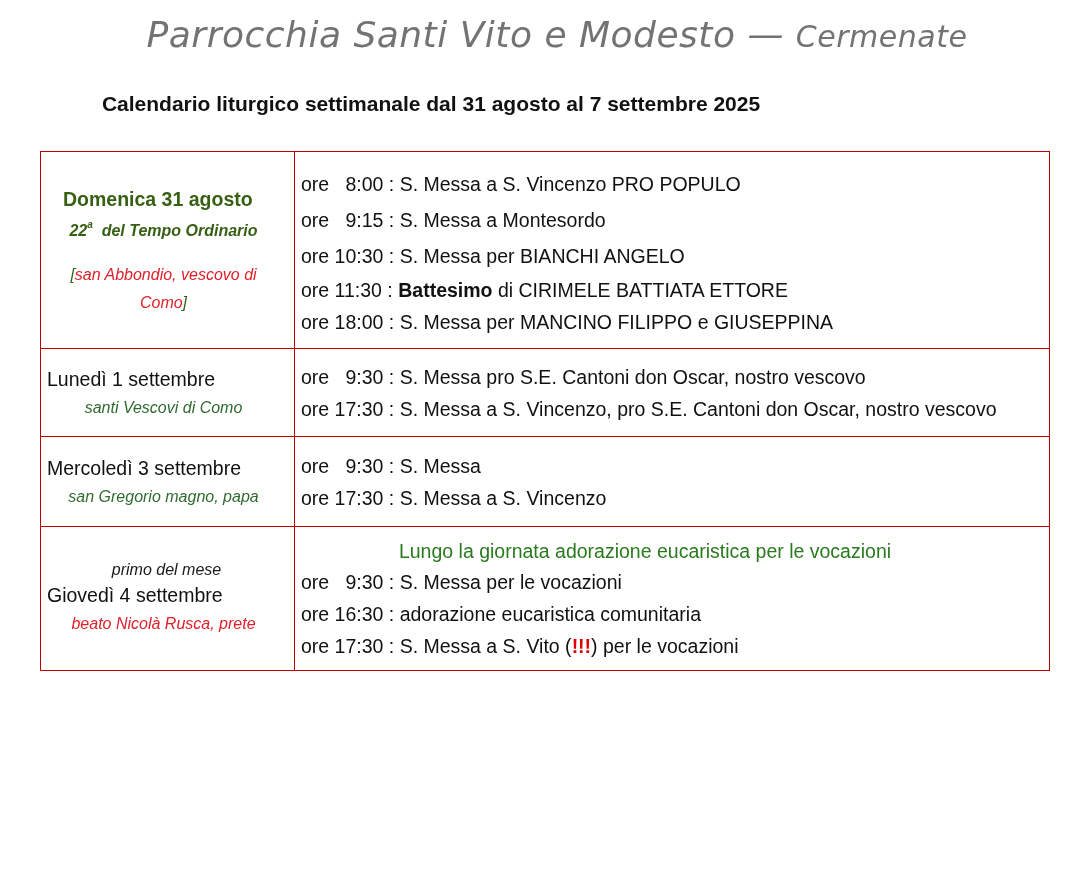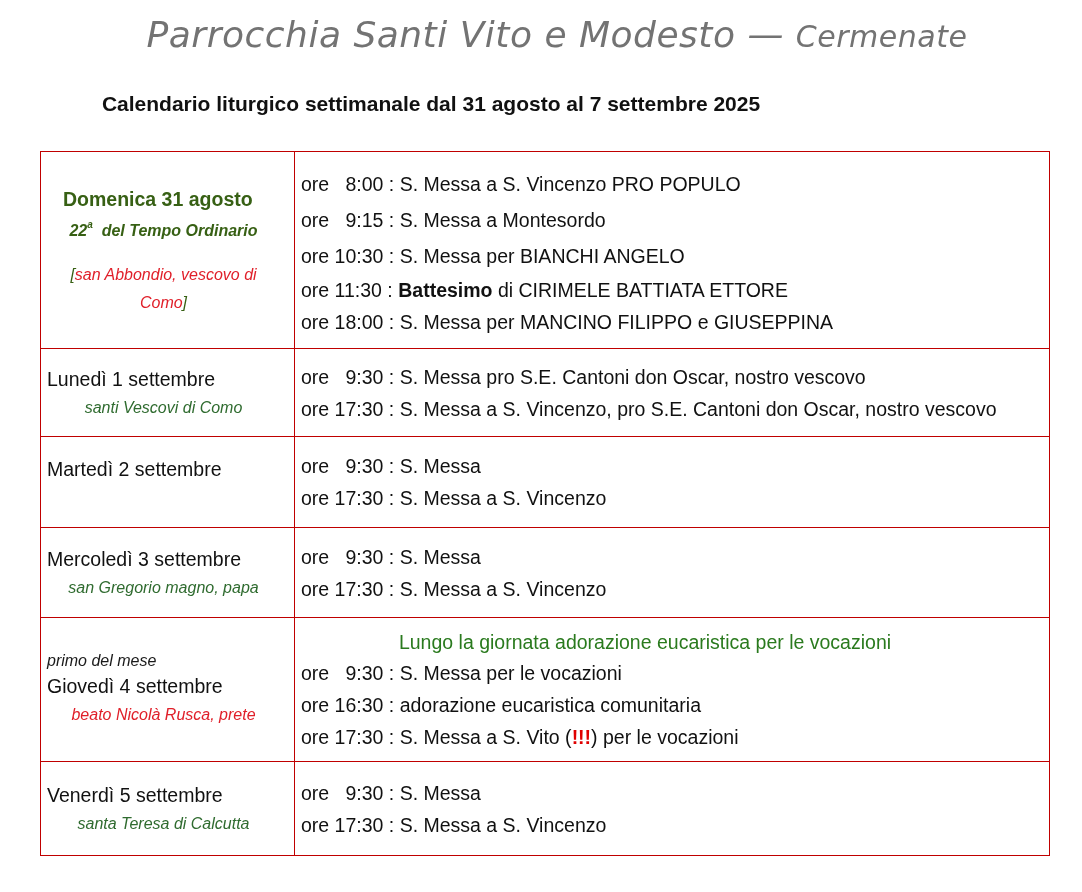--- a/index.html
+++ b/index.html
@@ -82,21 +82,21 @@
   }
   .note-green { color: #2f6b2f; }
   .note-green-bold { color: #376014; font-weight: bold; }
   .note-red { color: #e0202a; }
   .bracket { color: #376014; }
   .pre-note {
     font-size: 16px;
     font-style: italic;
     color: #1a1a1a;
     display: block;
-    text-align: left;
+    text-align: center;
     padding-right: 8px;
     line-height: 20px;
   }
   .ev {
     font-size: 19.5px;
     line-height: 32px;
     white-space: pre;
     display: block;
     color: #111;
   }
@@ -141,29 +141,20 @@
     <td class="day">
       <span class="day-name" style="line-height:30px;">Lunedì 1 settembre</span>
       <span class="day-note note-green">santi Vescovi di Como</span>
     </td>
     <td class="events">
       <span class="ev"><span>ore   9:30 : </span><span>S. Messa pro S.E. Cantoni don Oscar, nostro vescovo</span></span>
       <span class="ev"><span>ore 17:30 : </span><span>S. Messa a S. Vincenzo, pro S.E. Cantoni don Oscar, nostro vescovo</span></span>
     </td>
   </tr>
 
-  <tr style="height:91px;">
-    <td class="day" style="vertical-align:top; padding-top:20px;">
-      <span class="day-name">Martedì 2 settembre</span>
-    </td>
-    <td class="events">
-      <span class="ev"><span>ore   9:30 : </span><span>S. Messa</span></span>
-      <span class="ev"><span>ore 17:30 : </span><span>S. Messa a S. Vincenzo</span></span>
-    </td>
-  </tr>
 
   <tr style="height:90px;">
     <td class="day">
       <span class="day-name" style="line-height:30px;">Mercoledì 3 settembre</span>
       <span class="day-note note-green">san Gregorio magno, papa</span>
     </td>
     <td class="events">
       <span class="ev"><span>ore   9:30 : </span><span>S. Messa</span></span>
       <span class="ev"><span>ore 17:30 : </span><span>S. Messa a S. Vincenzo</span></span>
     </td>
@@ -176,24 +167,14 @@
       <span class="day-note note-red">beato Nicolà Rusca, prete</span>
     </td>
     <td class="events">
       <span class="banner">Lungo la giornata adorazione eucaristica per le vocazioni</span>
       <span class="ev"><span>ore   9:30 : </span><span>S. Messa per le vocazioni</span></span>
       <span class="ev"><span>ore 16:30 : </span><span>adorazione eucaristica comunitaria</span></span>
       <span class="ev"><span>ore 17:30 : </span><span>S. Messa a S. Vito (</span><span class="alert">!!!</span><span>) per le vocazioni</span></span>
     </td>
   </tr>
 
-  <tr style="height:94px;">
-    <td class="day">
-      <span class="day-name" style="line-height:30px;">Venerdì 5 settembre</span>
-      <span class="day-note note-green">santa Teresa di Calcutta</span>
-    </td>
-    <td class="events">
-      <span class="ev"><span>ore   9:30 : </span><span>S. Messa</span></span>
-      <span class="ev"><span>ore 17:30 : </span><span>S. Messa a S. Vincenzo</span></span>
-    </td>
-  </tr>
 </tbody>
   </table>
 
 </body></html>

